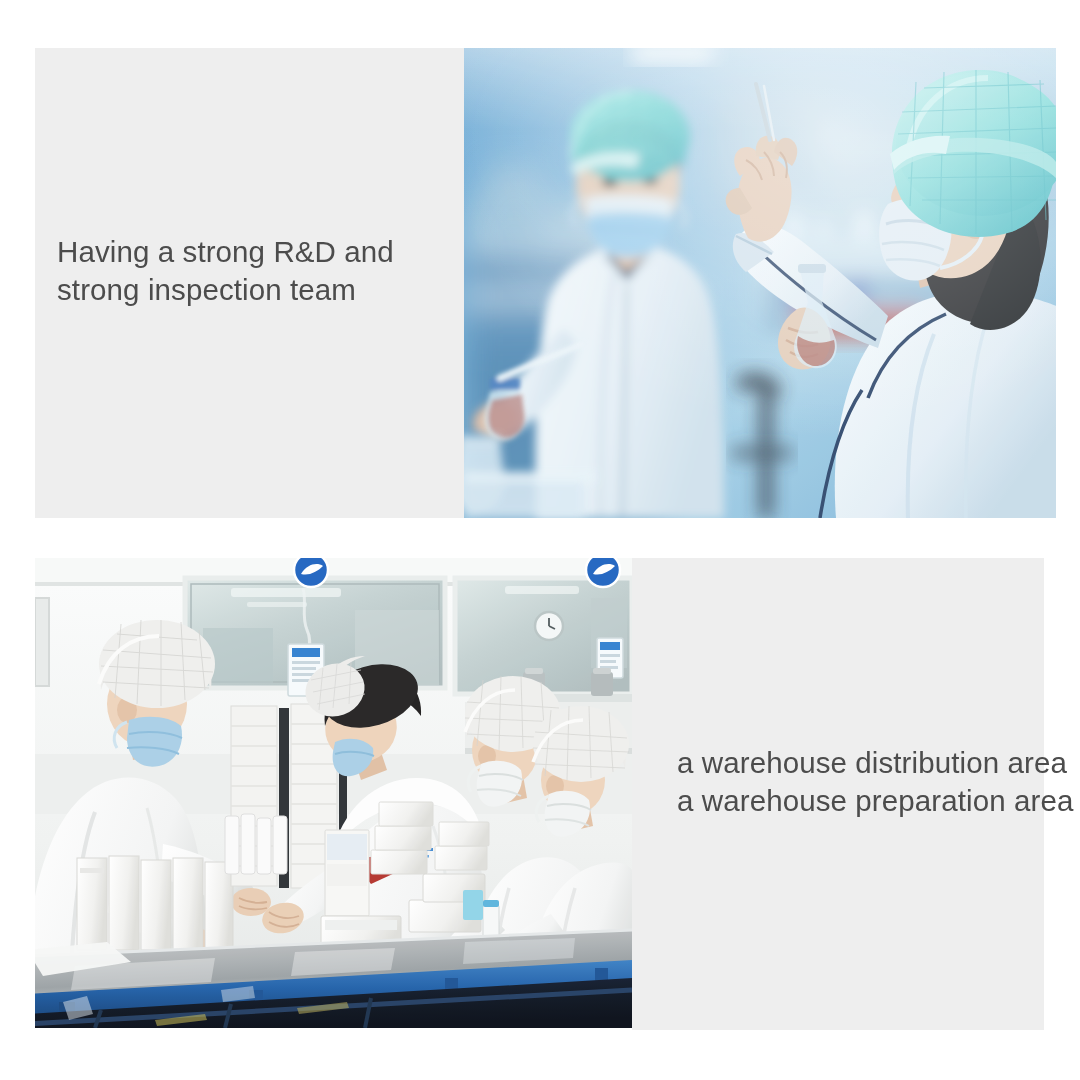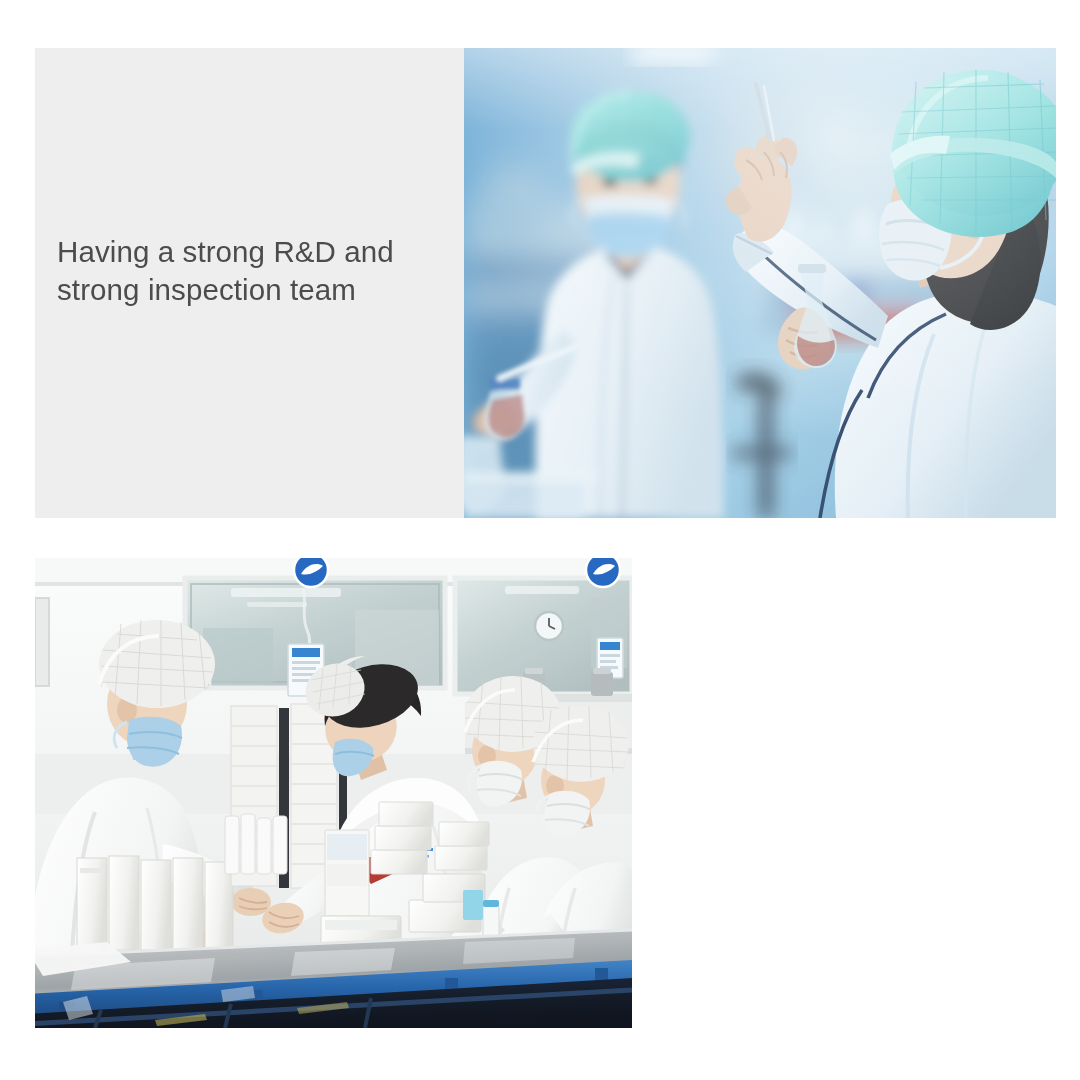--- a/index.html
+++ b/index.html
@@ -726,15 +726,21 @@
           <path d="M28 444 L52 438 L58 456 L34 462 Z" fill="#dfe7ef"></path>
           <path d="M186 432 L218 428 L220 440 L188 444 Z" fill="#cfd9e4"></path>
         </g>
 
         <path d="M-8 392 L72 384 L96 404 L8 418 Z" fill="#f6f7f6" opacity="0.95"></path>
 
         <rect width="597" height="470" fill="#ffffff" opacity="0.04"></rect>
       </svg>
     </div>
 
+    <div class="panel-gray-bottom">
+      <div class="caption-bottom">
+        <span class="cap-line">a warehouse distribution area</span>
+        <span class="cap-line">a warehouse preparation area</span>
+      </div>
+    </div>
   </div>
 
 </div>
 
 </body></html>

